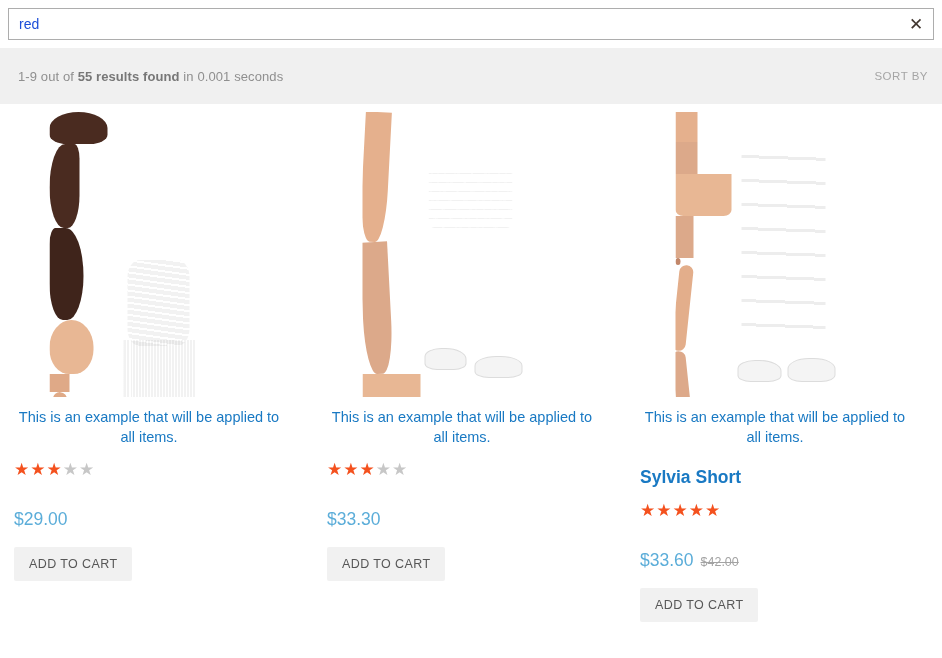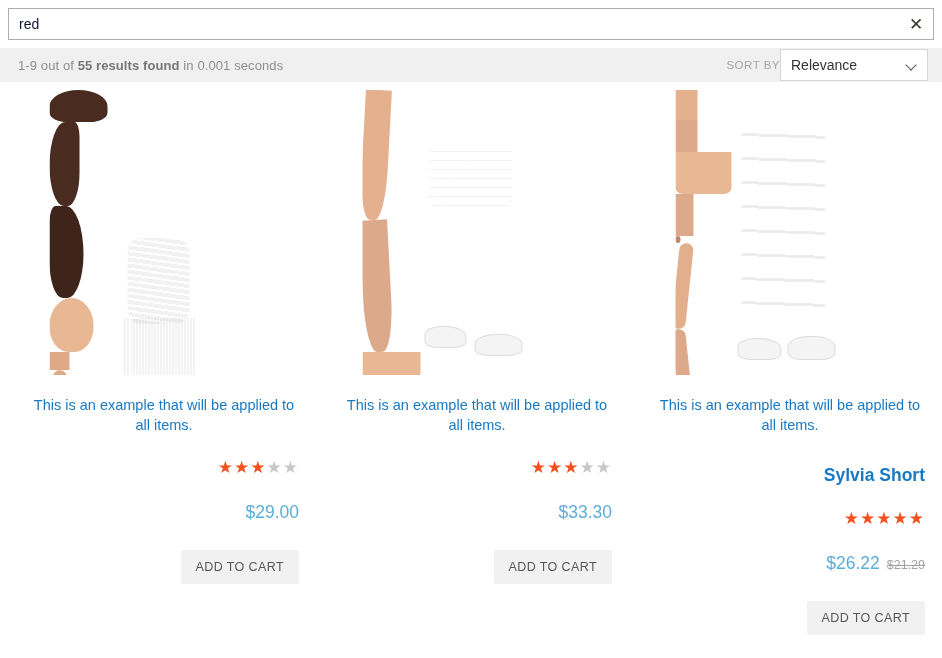--- a/index.html
+++ b/index.html
@@ -25,42 +25,42 @@
     align-items: center;
   }
   .searchbar input {
     flex: 1 1 auto;
     height: 30px;
     border: none;
     outline: none;
     background: transparent;
     font-family: "Liberation Sans", sans-serif;
     font-size: 14px;
-    color: #0f172a;
+    color: #1d4ed8;
     padding: 0 10px;
   }
   .clear-btn {
     width: 34px;
     height: 30px;
     border: none;
     background: transparent;
     cursor: pointer;
     color: #41362f;
     font-size: 17px;
     line-height: 1;
     display: flex;
     align-items: center;
     justify-content: center;
     font-family: "Liberation Sans", sans-serif;
   }
 
   
   .toolbar {
     margin-top: 8px;
-    height: 34px;
+    height: 56px;
     background: #f0f0f0;
     display: flex;
     align-items: center;
     padding: 0 14px 0 18px;
   }
   .result-count {
     font-size: 13px;
     color: #8f8f8f;
     letter-spacing: .1px;
   }
@@ -112,22 +112,21 @@
     display: flex;
     padding: 0;
     margin-top: 0;
   }
   .product {
     width: 313px;
     padding: 0 14px;
     text-align: center;
     display: flex;
     flex-direction: column;
-    align-items: flex-end;
-    gap: 10px;
+    align-items: flex-start;
   }
 
   .photo-wrap {
     width: 100%;
     height: 285px;
     margin-top: 8px;
     position: relative;
     overflow: hidden;
     background: #ffffff;
   }
@@ -208,21 +207,21 @@
     margin-top: 14px;
     font-size: 17px;
     letter-spacing: 1px;
     line-height: 1;
     white-space: nowrap;
   }
   .star-on  { color: #f4511e; }
   .star-off { color: #c7c7c7; }
 
   .price-row {
-    margin-top: 16px;
+    margin-top: 31px;
     display: flex;
     align-items: baseline;
     justify-content: center;
     gap: 7px;
   }
   .price {
     font-size: 17.5px;
     color: #5badd9;
   }
   .old-price {
@@ -252,24 +251,20 @@
   <input type="text" id="search-input" placeholder="Search entire store here..." value="red" style="">
   <button class="clear-btn">✕</button>
 </div>
 
 <div class="toolbar">
   <div class="result-count">
     <span>1-9 out of </span><b>55 results found</b><span> in 0.001 seconds</span>
   </div>
   <div class="toolbar-right">
     <span class="sort-label">SORT BY</span>
-    <div class="sort-select">
-      <span class="sort-value">Relevance</span>
-      <span class="chev"></span>
-    </div>
   </div>
 </div>
 
 <div class="grid">
 
   <div class="product">
     <div class="photo-wrap">
       <div class="photo">
         <div class="p1-hair-top"></div>
         <div class="p1-hair-l"></div>
@@ -329,19 +324,19 @@
         <div class="p3-stripes"></div>
 
         <div class="shoe p3-shoe-l"></div>
         <div class="shoe p3-shoe-r"></div>
       </div>
     </div>
     <div class="promo">This is an example that will be applied to all items.</div>
     <a class="prod-name">Sylvia Short</a>
     <div class="stars"><span class="star-on">★</span><span class="star-on">★</span><span class="star-on">★</span><span class="star-on">★</span><span class="star-on">★</span></div>
     <div class="price-row">
-      <span class="price">$26.22</span>
-      <span class="old-price">$21.29</span>
+      <span class="price">$33.60</span>
+      <span class="old-price">$42.00</span>
     </div>
     <button class="atc">Add to Cart</button>
   </div>
 
 </div>
 
 </body></html>

